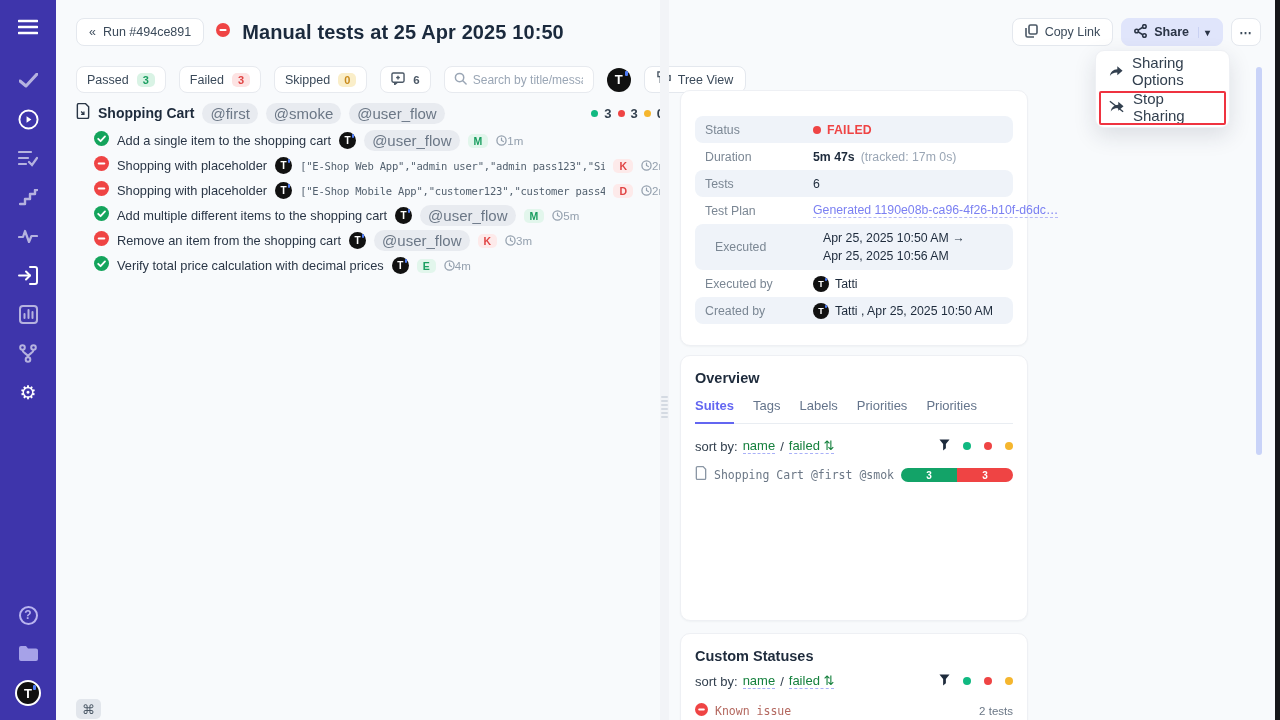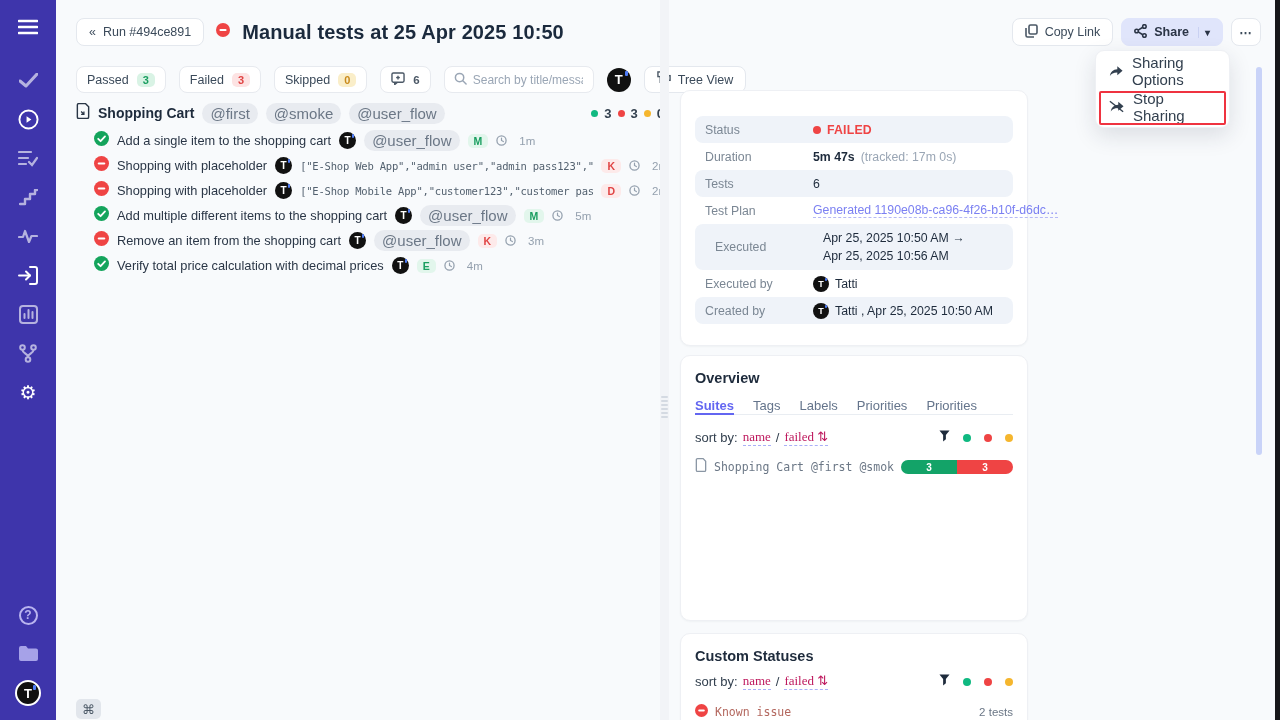--- a/index.html
+++ b/index.html
@@ -62,21 +62,21 @@
   .suite-counts { margin-left:auto; display:flex; align-items:center; gap:6px; font-size:13px; font-weight:bold; color:#33404f; padding-right:4px; }
   .dot { width:7px; height:7px; border-radius:50%; display:inline-block; }
   .dot-g { background:#10b981; } .dot-r { background:#ef4444; } .dot-y { background:#f5b62e; }
   .test-row { display:flex; align-items:center; gap:8px; height:25px; cursor:pointer; }
   .test-row .status-ic { margin-left:18px; flex:none; }
   .test-title { font-size:12.8px; color:#2a3646; white-space:nowrap; }
   .code-snippet { font-size:10.5px; color:#53616f; white-space:nowrap; overflow:hidden; max-width:335px; letter-spacing:-.2px; }
   .initial-badge { font-size:10.5px; font-weight:bold; border-radius:5px; padding:1px 6px; flex:none; }
   .ib-green { background:#e2f6ec; color:#1a9e60; }
   .ib-red { background:#fdeaea; color:#e04444; }
-  .time { display:flex; align-items:center; gap:12px; font-size:11.5px; color:#94a0ae; white-space:nowrap; }
+  .time { display:flex; align-items:center; gap:0; font-size:11.5px; color:#94a0ae; white-space:nowrap; }
 
   
   .divider { position:absolute; left:604px; top:0; width:9px; height:720px; background:#f2f4f7; cursor:col-resize; }
   .grip { position:absolute; top:394px; left:1px; width:7px; }
   .grip div { height:2px; background:#d4dae2; margin:2px 0; border-radius:1px; }
 
   
   .card { position:absolute; left:624px; width:348px; background:#fff; border:1px solid #eef0f4; border-radius:10px; box-shadow:0 1px 2px rgba(30,41,59,.04); padding:14px; }
   .card-summary { top:90px; height:256px; }
   .card-overview { top:355px; height:266px; }
@@ -89,25 +89,25 @@
   .sum-label { width:108px; color:#7b8794; flex:none; }
   .sum-value { color:#1e2b3c; display:flex; align-items:center; gap:6px; }
   .failed-text { color:#ef4444; font-weight:bold; letter-spacing:.2px; }
   .fail-dot { width:8px; height:8px; border-radius:50%; background:#ef4444; display:inline-block; }
   .muted { color:#9aa6b5; }
   .bold { font-weight:bold; }
   .plan-link { color:#7b80f2; border-bottom:1px dashed #b6b9f7; cursor:pointer; white-space:nowrap; }
   .two-line { line-height:1.5; padding:4px 0; }
 
   .tabs { display:flex; gap:19px; margin-top:12px; border-bottom:1px solid #e9edf2; }
-  .tab { font-size:13px; color:#64748b; cursor:pointer; }
+  .tab { font-size:13px; color:#64748b; padding-bottom:9px; cursor:pointer; }
   .tab.active { color:#6366f1; font-weight:bold; border-bottom:2px solid #6366f1; margin-bottom:-1px; }
 
   .sort-row { display:flex; align-items:center; gap:5px; margin-top:14px; font-size:13px; color:#33404f; }
-  .sort-link { color:#be185d; border-bottom:1px dashed #a9b0f8; cursor:pointer;font-family:Liberation Serif, serif; }
+  .sort-link { color:#15803d; border-bottom:1px dashed #a9b0f8; cursor:pointer; }
   .sort-right { margin-left:auto; display:flex; align-items:center; gap:13px; }
   .mini-dot { width:8px; height:8px; border-radius:50%; cursor:pointer; }
 
   .ov-row { display:flex; align-items:center; gap:7px; margin-top:12px; }
   .ov-name { font-size:11.5px; color:#6b7786; white-space:nowrap; overflow:hidden; }
   .stack-bar { margin-left:auto; display:flex; width:112px; height:14px; border-radius:999px; overflow:hidden; flex:none; }
   .stack-bar span { flex:1; display:flex; align-items:center; justify-content:center; color:#fff; font-size:10px; font-weight:bold; }
   .sb-pass { background:#13a368; } .sb-fail { background:#ef4444; }
   .cs-row { display:flex; align-items:center; gap:7px; margin-top:13px; }
   .cs-name { font-size:11.5px; color:#b3675e; }

